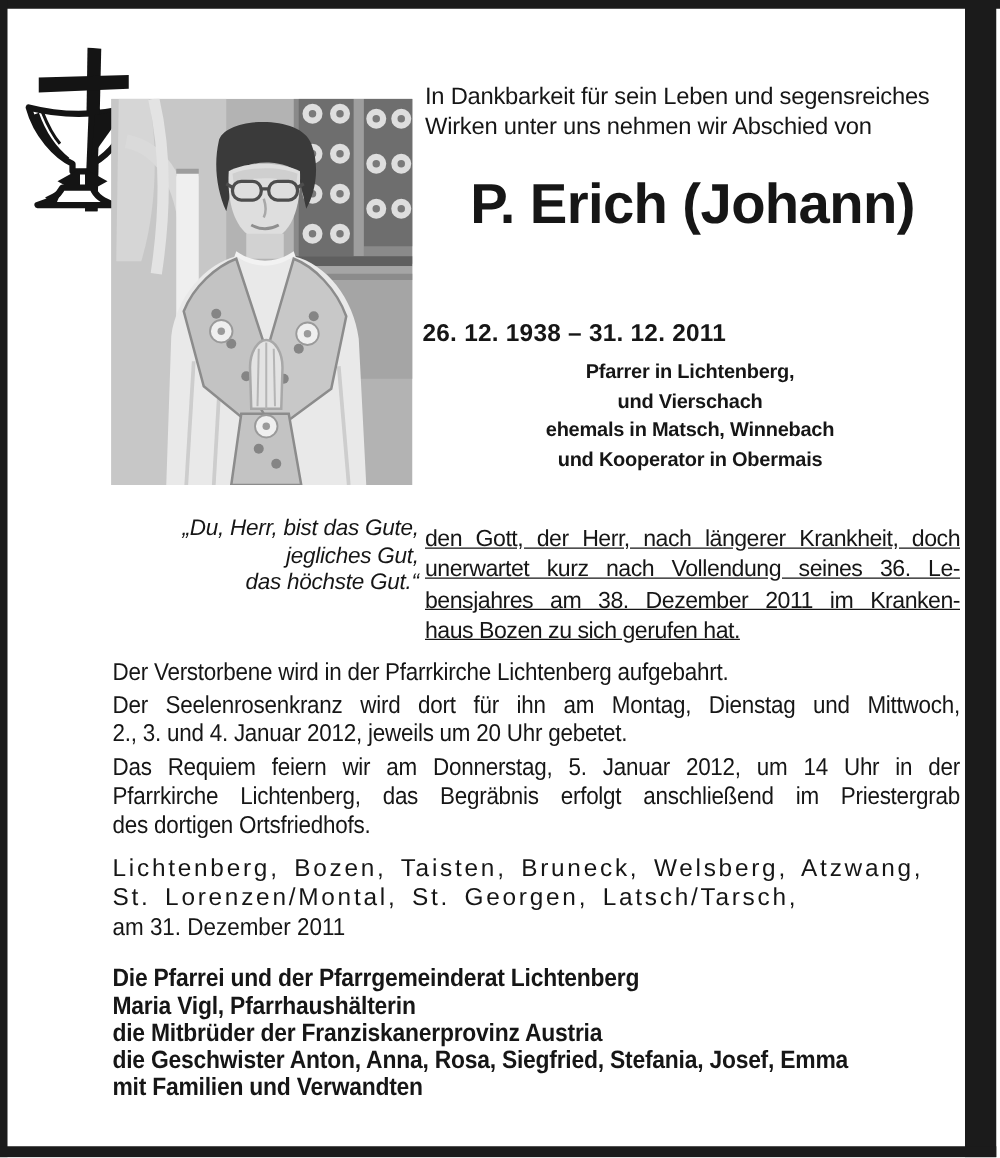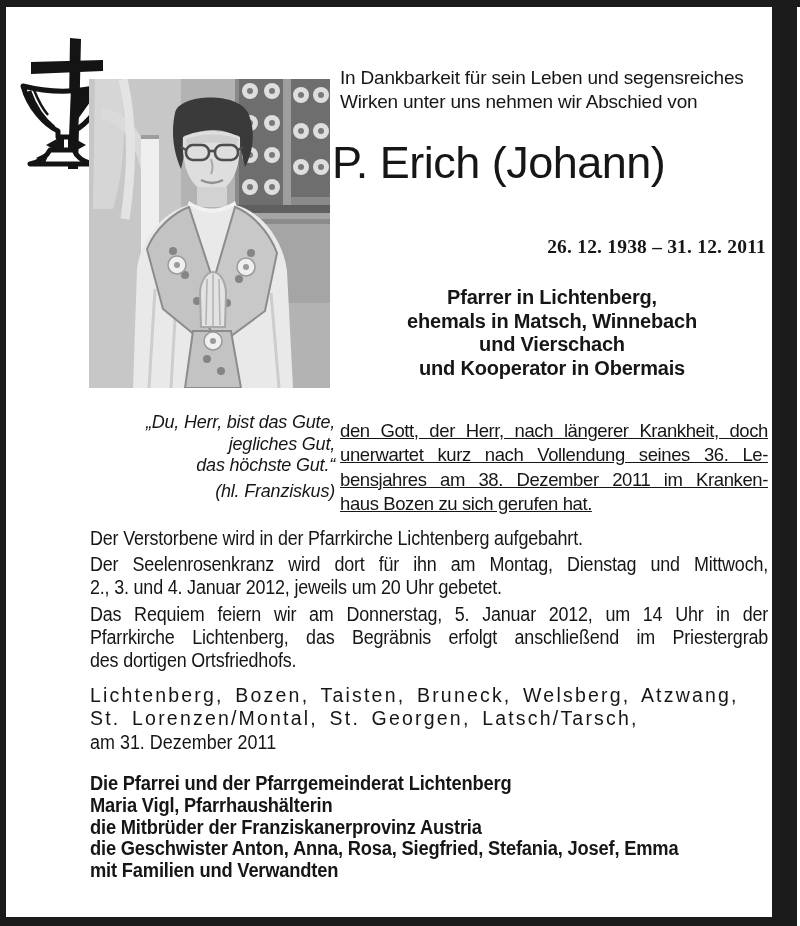--- a/index.html
+++ b/index.html
@@ -14,25 +14,25 @@
   .bar-bottom{left:0;top:917px;width:797px;height:9px;}
 
   .emblem{position:absolute;left:14px;top:38px;width:102px;height:132px;}
   .photo{position:absolute;left:89px;top:79px;width:241px;height:309px;line-height:0;}
 
   .nw{white-space:nowrap;}
   .jl{text-align:justify;text-align-last:justify;}
 
   .intro{position:absolute;left:340px;top:66px;font-size:19px;line-height:23.5px;letter-spacing:-0.2px;}
   .title{position:absolute;left:332px;top:139px;width:444px;margin:0;
-         font-size:45px;line-height:47px;font-weight:normal;text-align:left;letter-spacing:-0.5px;}
-  .dates{position:absolute;left:338px;top:236px;width:428px;
-         font-size:19.5px;font-weight:bold;text-align:right;letter-spacing:0.2px;font-family:Liberation Serif, serif;}
+         font-size:45px;line-height:47px;font-weight:bold;text-align:center;letter-spacing:-0.5px;}
+  .dates{position:absolute;left:338px;top:256px;width:428px;
+         font-size:19.5px;font-weight:bold;text-align:left;letter-spacing:0.2px;}
   .roles{position:absolute;left:338px;top:286px;width:428px;
-         font-size:20px;line-height:23.5px;font-weight:bold;text-align:center;letter-spacing:-0.2px;}
+         font-size:16px;line-height:23.5px;font-weight:bold;text-align:center;letter-spacing:-0.2px;}
   .quote{position:absolute;left:75px;top:412px;width:260px;
          font-size:18px;line-height:21.5px;font-style:italic;text-align:right;letter-spacing:-0.2px;}
   .quote .attr{margin-top:4px;}
   .deathp{position:absolute;left:340px;top:419px;width:428px;
           font-size:18.5px;line-height:24.4px;letter-spacing:-0.4px;text-decoration:underline;}
   .bodyblock{position:absolute;left:90px;top:527px;width:741px;
              font-size:19.6px;line-height:23.2px;letter-spacing:-0.2px;
              transform:scaleX(0.915);transform-origin:left top;}
   .bodyblock .para{margin:0 0 3px 0;}
   .places{position:absolute;left:90px;top:684px;font-size:19.5px;line-height:23.3px;}
@@ -177,30 +177,29 @@
   </div>
 
   <h1 class="title">
     <div>P. Erich (Johann)</div>
   </h1>
 
   <div class="dates nw">26. 12. 1938 – 31. 12. 2011</div>
 
   <div class="roles">
     <div>Pfarrer in Lichtenberg,</div>
+    <div>und Vierschach</div>
     <div>ehemals in Matsch, Winnebach</div>
-    <div>und Vierschach</div>
     <div>und Kooperator in Obermais</div>
   </div>
 
   <div class="quote">
     <div>„Du, Herr, bist das Gute,</div>
     <div>jegliches Gut,</div>
     <div>das höchste Gut.“</div>
-    <div class="attr">(hl. Franziskus)</div>
   </div>
 
   <div class="deathp">
     <div class="jl">den Gott, der Herr, nach längerer Krankheit, doch</div>
     <div class="jl">unerwartet kurz nach Vollendung seines 36. Le-</div>
     <div class="jl">bensjahres am 38. Dezember 2011 im Kranken-</div>
     <div>haus Bozen zu sich gerufen hat.</div>
   </div>
 
   <div class="bodyblock">

